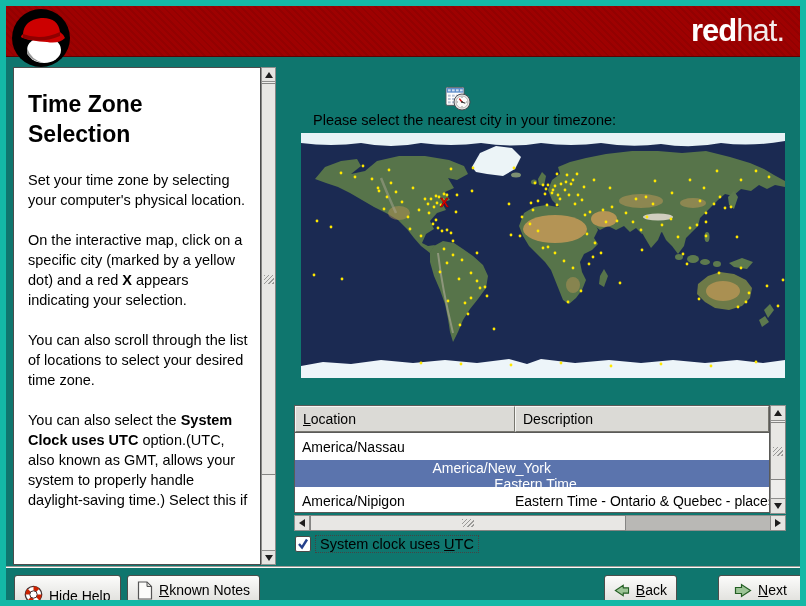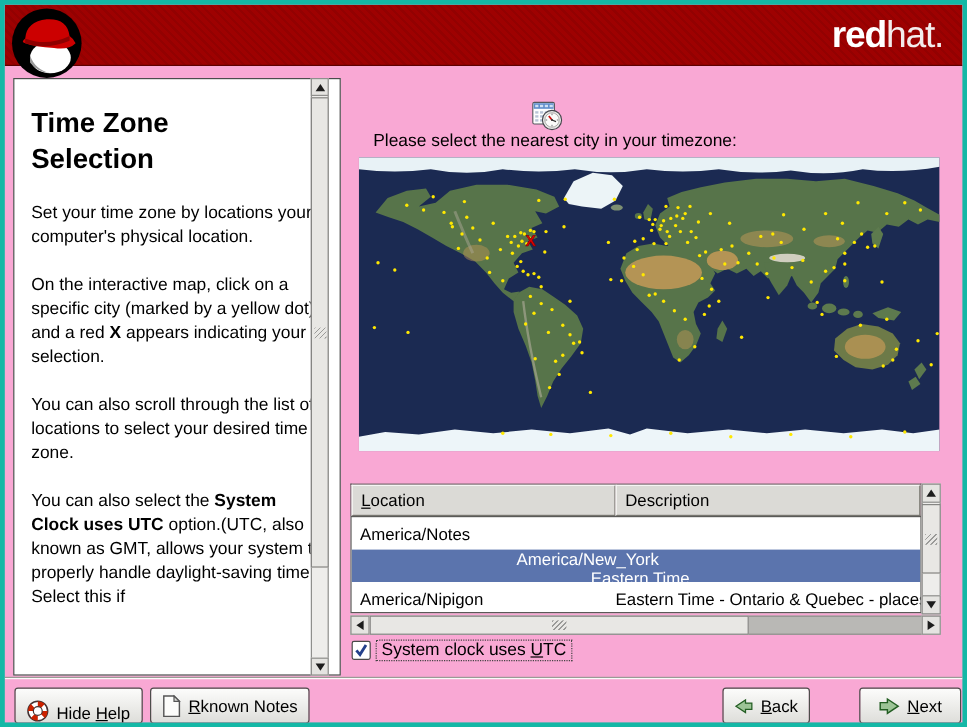--- a/index.html
+++ b/index.html
@@ -1,38 +1,38 @@
 <!DOCTYPE html>
 <html><head>
 <meta charset="utf-8">
 <style>
   * { box-sizing: border-box; margin: 0; padding: 0; }
   html,body { background:#555; }
   body { font-family:"Liberation Sans", sans-serif; }
   .screen{
     position:relative; width:806px; height:606px; overflow:hidden;
-    background:#f9a8d4; border:4px solid #14b8a6;
+    background:#0f766e; border:6px solid #14b8a6;
   }
   
   .banner{
     position:absolute; left:0; top:0; right:0; height:51px;
     background:#9e0101;
     background-image:repeating-linear-gradient(45deg, rgba(0,0,0,.07) 0 2px, transparent 2px 5px);
     border-bottom:1px solid #5e0000;
   }
   .wordmark{
     position:absolute; right:16px; top:8px; color:#fff;
     font-size:31px; letter-spacing:-1px; line-height:34px;
   }
   .wordmark .bold{ font-weight:bold; }
   .wordmark .light{ font-weight:normal; color:#f3ecec; }
   .logo{ position:absolute; left:5px; top:2px; width:60px; height:60px; }
   
   .help-panel{
-    position:absolute; left:7px; top:61px; width:273px; height:498px;
+    position:absolute; left:7px; top:61px; width:248px; height:498px;
     background:#fff; border:1px solid #4c4c4c; overflow:hidden;
     padding:14px 10px 0 14px; color:#000;
   }
   .help-panel h1{ font-size:23px; font-weight:bold; line-height:1.3; margin:8px 0 20px; width:170px;}
   .help-panel p{ font-size:14.5px; line-height:1.38; margin-bottom:20px; }
   
   .sb{ position:absolute; background:#eeedeb; border:1px solid #8f8f8d; }
   .sb-btn{ position:absolute; background:#e5e4e1; border:1px solid #8f8f8d;
            display:flex; align-items:center; justify-content:center; }
   .sb-thumb{ position:absolute; background:#e8e7e4; border:1px solid #858583;
@@ -94,21 +94,21 @@
     <circle cx="30" cy="30" r="29" fill="#000"></circle>
     <ellipse cx="33" cy="42" rx="17" ry="13" fill="#fff"></ellipse>
     <path d="M16,40 Q20,52 33,55 Q22,54 16,46 Z" fill="#9a9a9a"></path>
     <path d="M12,26 Q13,12 30,10 Q47,9 49,24 Q52,26 54,30 Q48,36 36,34 Q20,33 12,30 Q8,29 12,26 Z" fill="#cc0000"></path>
     <path d="M12,26 Q30,33 49,24 L49,28 Q30,36 12,30 Z" fill="#8e0000"></path>
     <path d="M22,34 Q28,38 36,34 L34,40 Q28,41 24,38 Z" fill="#fff"></path>
   </svg>
 
   <div class="help-panel">
     <h1>Time Zone Selection</h1>
-    <p>Set your time zone by locations your computer's physical location.</p>
+    <p>Set your time zone by selecting your computer's physical location.</p>
     <p><span>On the interactive map, click on a specific city (marked by a yellow dot) and a red </span><b>X</b><span> appears indicating your selection.</span></p>
     <p>You can also scroll through the list of locations to select your desired time zone.</p>
     <p><span>You can also select the </span><b>System Clock uses UTC</b><span> option.(UTC, also known as GMT, allows your system to properly handle daylight-saving time.) Select this if</span></p>
   </div>
 
   <div class="sb" style="left:255px; top:61px; width:15px; height:498px;">
     <div class="sb-btn" style="left:-1px; top:-1px; width:15px; height:15px;">
         <div class="tri tri-up"></div>
       </div>
     <div class="sb-thumb" style="left:-1px; top:15px; width:15px; height:392px;">
@@ -379,21 +379,21 @@
     <div class="thead">
       <div class="th c1">
           <span><span class="u">L</span><span>ocation</span></span>
         </div>
       <div class="th c2">
           <span>Description</span>
         </div>
     </div>
     <div class="tbody">
       <div class="row">
-        <div class="c1">America/Notes</div>
+        <div class="c1">America/Nassau</div>
         <div class="c2"></div>
       </div>
       <div class="row selected">
         <div class="c1">America/New_York</div>
         <div class="c2">Eastern Time</div>
       </div>
       <div class="row">
         <div class="c1">America/Nipigon</div>
         <div class="c2">Eastern Time - Ontario &amp; Quebec - places th</div>
       </div>

